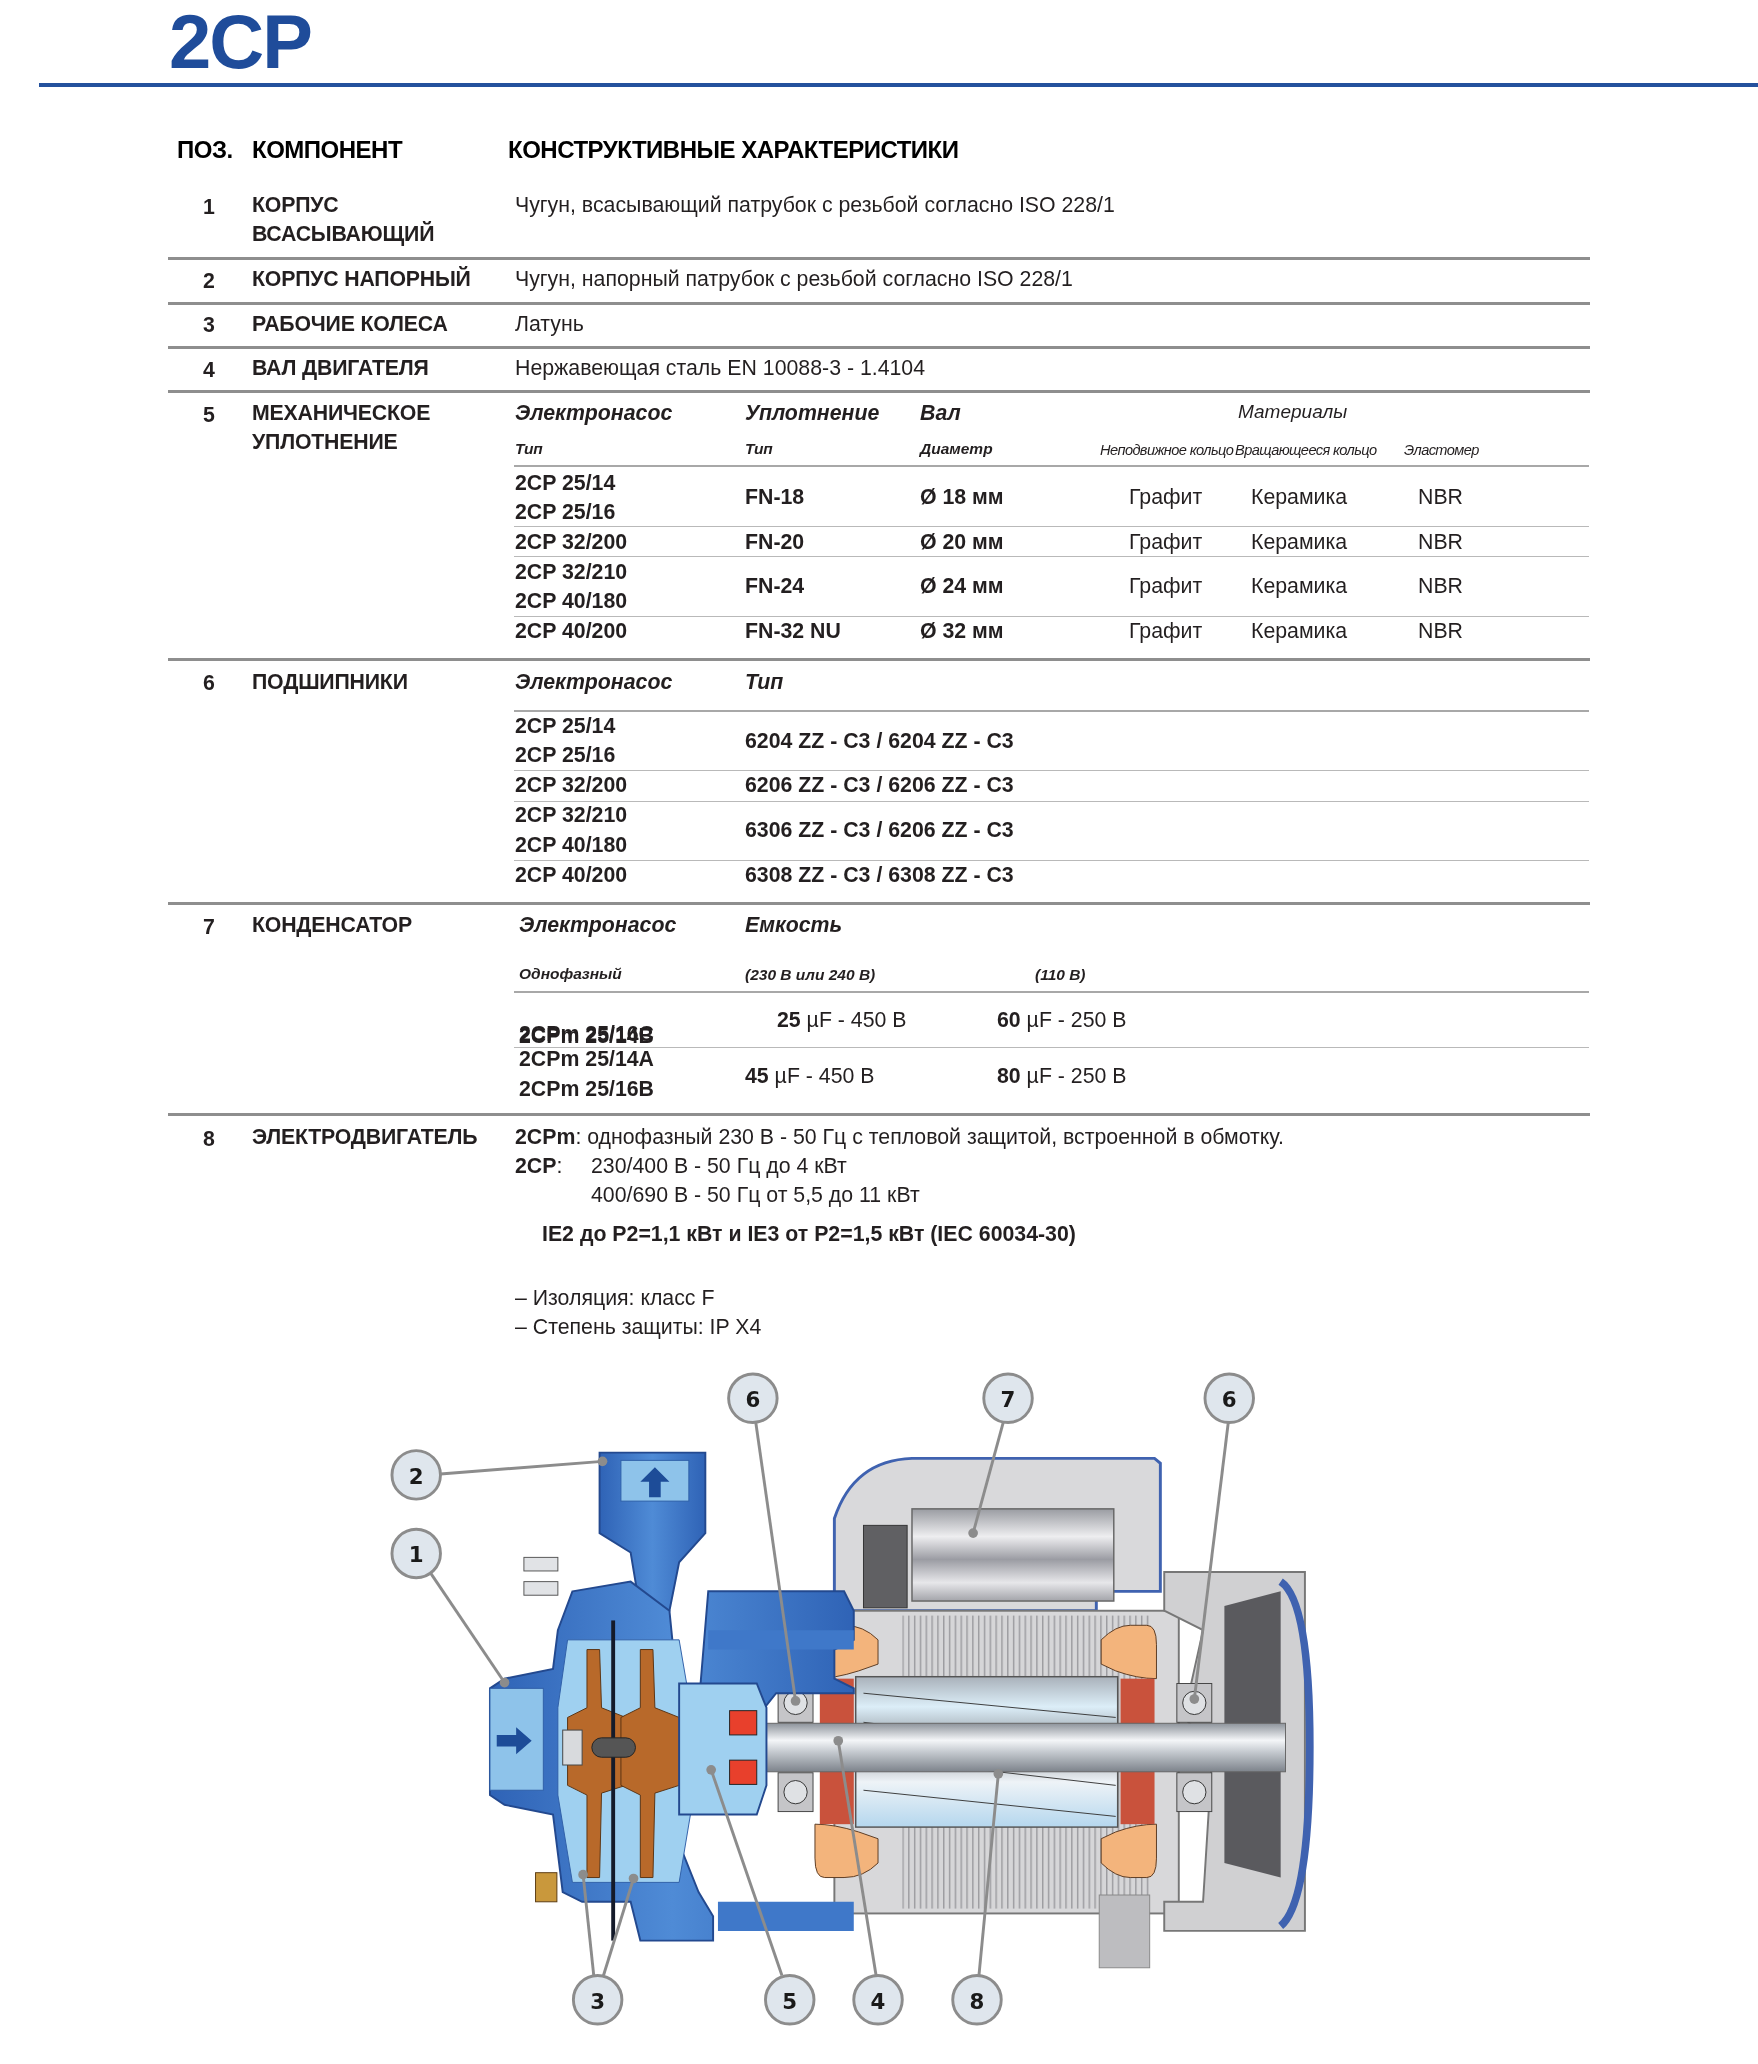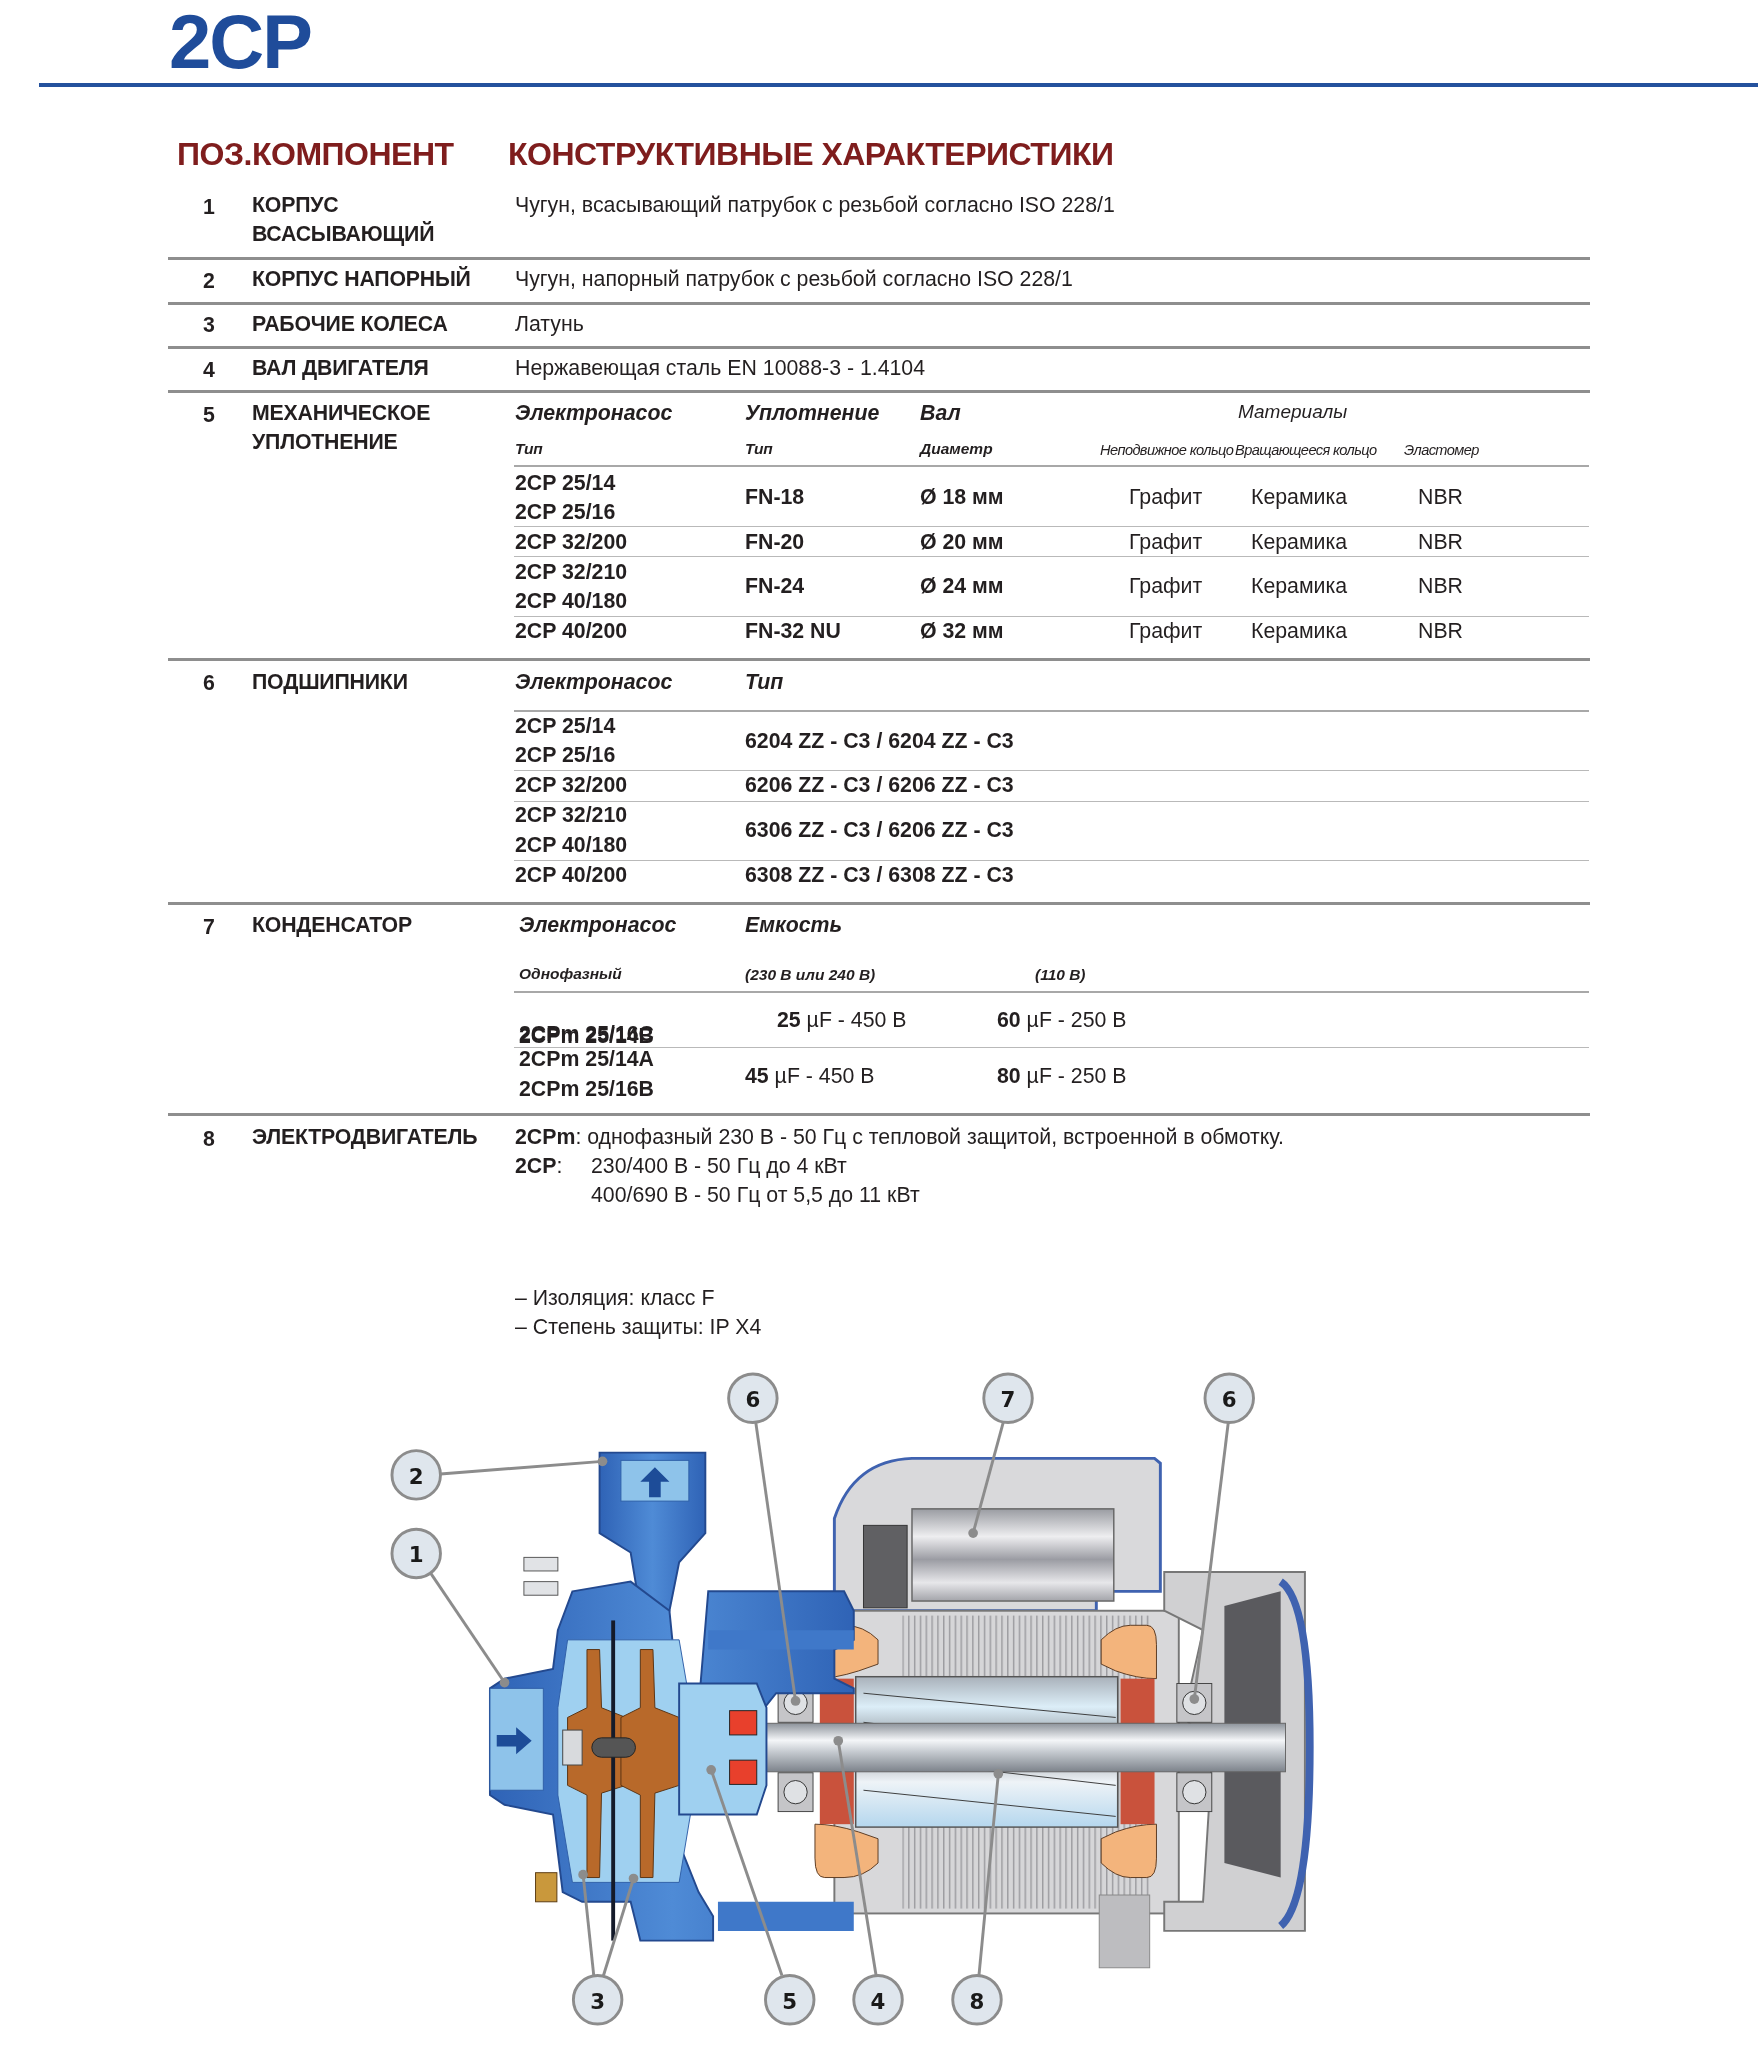--- a/index.html
+++ b/index.html
@@ -1,21 +1,21 @@
 <!DOCTYPE html>
 <html><head>
 <meta charset="utf-8">
 <style>
   html, body { margin: 0; padding: 0; background: #ffffff; }
   body { width: 1758px; height: 2065px; position: relative; overflow: hidden;
          font-family: "Liberation Sans", "DejaVu Sans", sans-serif; color: #231f20; }
   .abs { position: absolute; white-space: nowrap; }
   .title { left: 169px; top: 3.9px; font-size: 76px; font-weight: 700; color: #1f4c9a; letter-spacing: -1.9px; line-height: 1; }
   .title-rule { left: 39px; top: 83px; width: 1720px; height: 3.9px; background: #24519d; }
-  .hdr { font-size: 32px; font-weight: 700; color: #7f1d1d; top: 136px; letter-spacing: -0.5px; }
+  .hdr { font-size: 24px; font-weight: 700; color: #000000; top: 136px; letter-spacing: -0.5px; }
   .num { font-size: 21.3px; font-weight: 700; }
   .comp { font-size: 21.3px; font-weight: 700; line-height: 29px; letter-spacing: -0.2px; }
   .desc { font-size: 21.3px; line-height: 29px; }
   .sep { position: absolute; left: 168px; width: 1422px; height: 2.9px; background: #8e8e8e; }
   .sep-in { position: absolute; left: 514px; width: 1075px; height: 1.9px; background: #a8a8a8; }
   .sep-in.light { height: 1px; background: #b9b9b9; }
   .ih { font-size: 21.3px; font-weight: 700; font-style: italic; }
   .ihs { font-size: 15.5px; font-weight: 700; font-style: italic; }
   .ihthin { font-size: 14.6px; font-style: italic; letter-spacing: -0.6px; }
   .mat { font-size: 19px; font-style: italic; }
@@ -184,20 +184,21 @@
 <div class="sep" style="top:1113px;"></div>
 
 <div>
   <div class="abs num" style="left:203px; top:1127px;">8</div>
   <div class="abs comp" style="left:252px; top:1123px;">ЭЛЕКТРОДВИГАТЕЛЬ</div>
   <div class="abs rg" style="left:515px; top:1125px;"><b>2CPm</b><span>: однофазный 230 В - 50 Гц с тепловой защитой, встроенной в обмотку.</span></div>
   <div class="abs bd" style="left:515px; top:1154px;"><span>2CP</span><span style="font-weight:400">:</span></div>
   <div class="abs rg" style="left:591px; top:1154px;">230/400 В - 50 Гц до 4 кВт</div>
   <div class="abs rg" style="left:591px; top:1183px;">400/690 В - 50 Гц от 5,5 до 11 кВт</div>
   <div class="abs note" style="left:515px; top:1220px;">
+    <div style="padding-left:27px;">IE2 до P2=1,1 кВт и IE3 от  P2=1,5 кВт  (IEC 60034-30)</div>
   </div>
   <div class="abs rg" style="left:515px; top:1286px;">– Изоляция: класс F</div>
   <div class="abs rg" style="left:515px; top:1315px;">– Степень защиты: IP X4</div>
 </div>
 
 <svg class="abs" style="left:0; top:0;" width="1758" height="2065" viewBox="0 0 1812 2128">
   <defs>
     <linearGradient id="shaftG" x1="0" y1="0" x2="0" y2="1">
       <stop offset="0" stop-color="#8d939b"></stop>
         <stop offset="0.35" stop-color="#f4f6f8"></stop>

